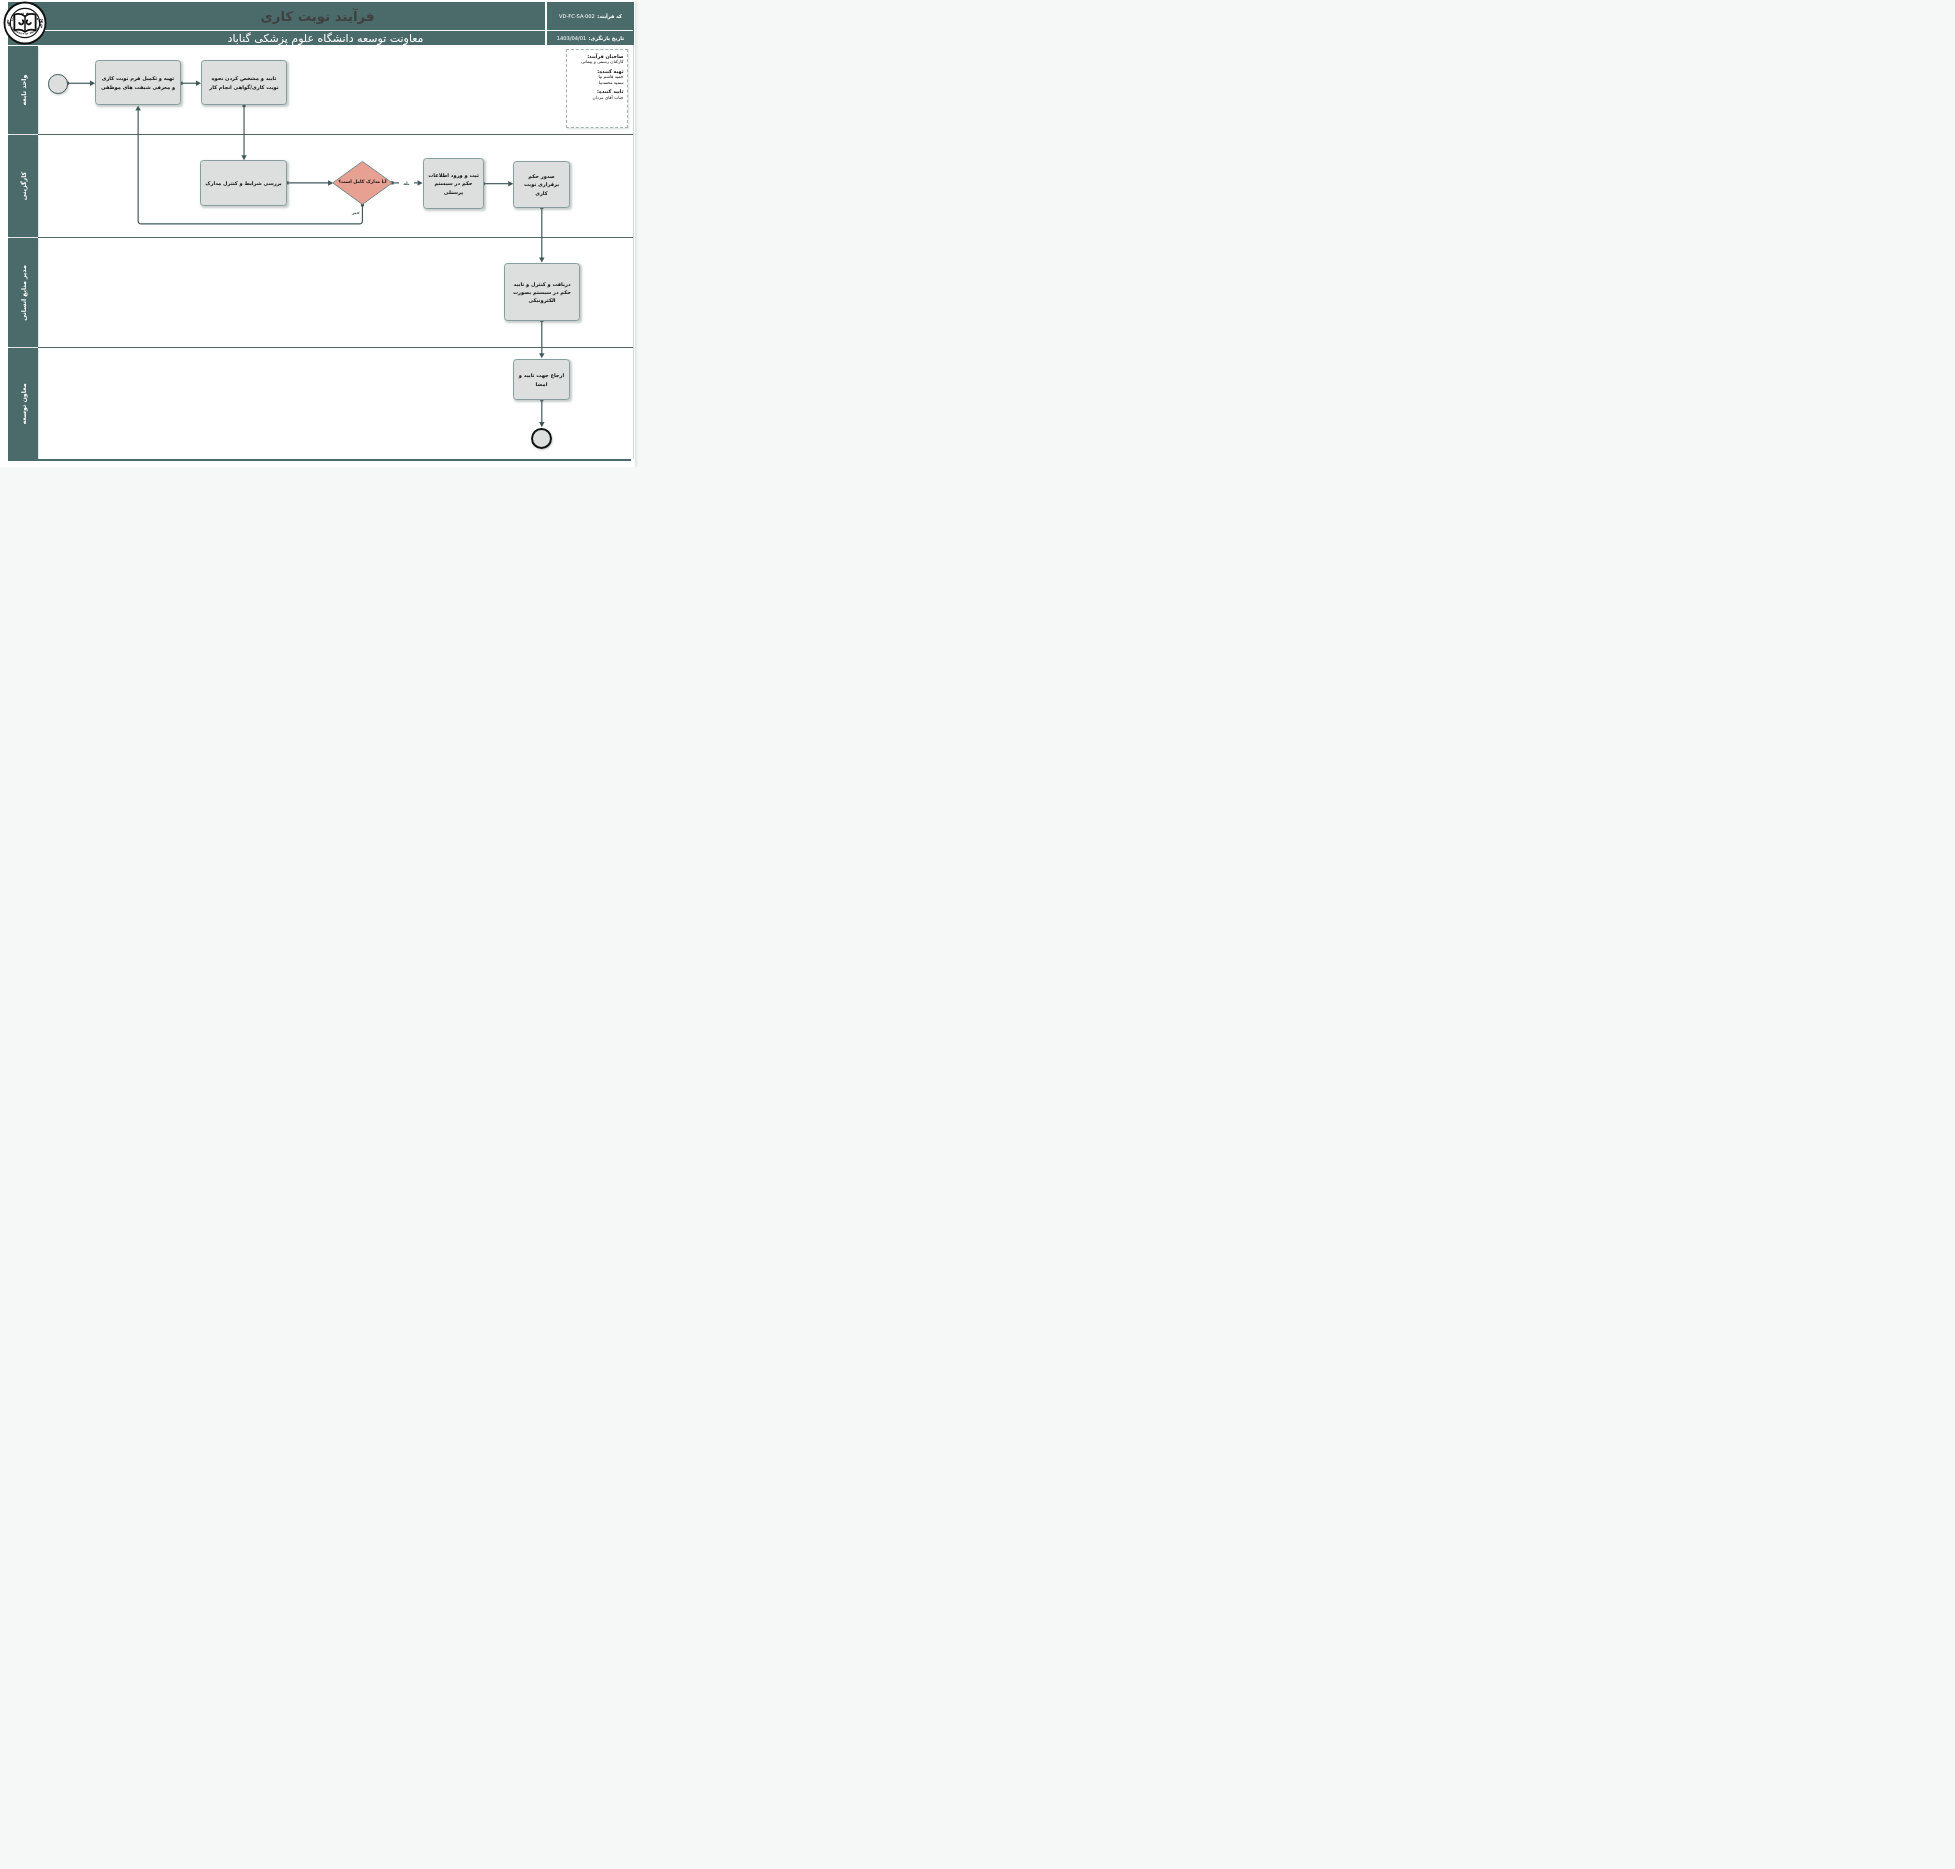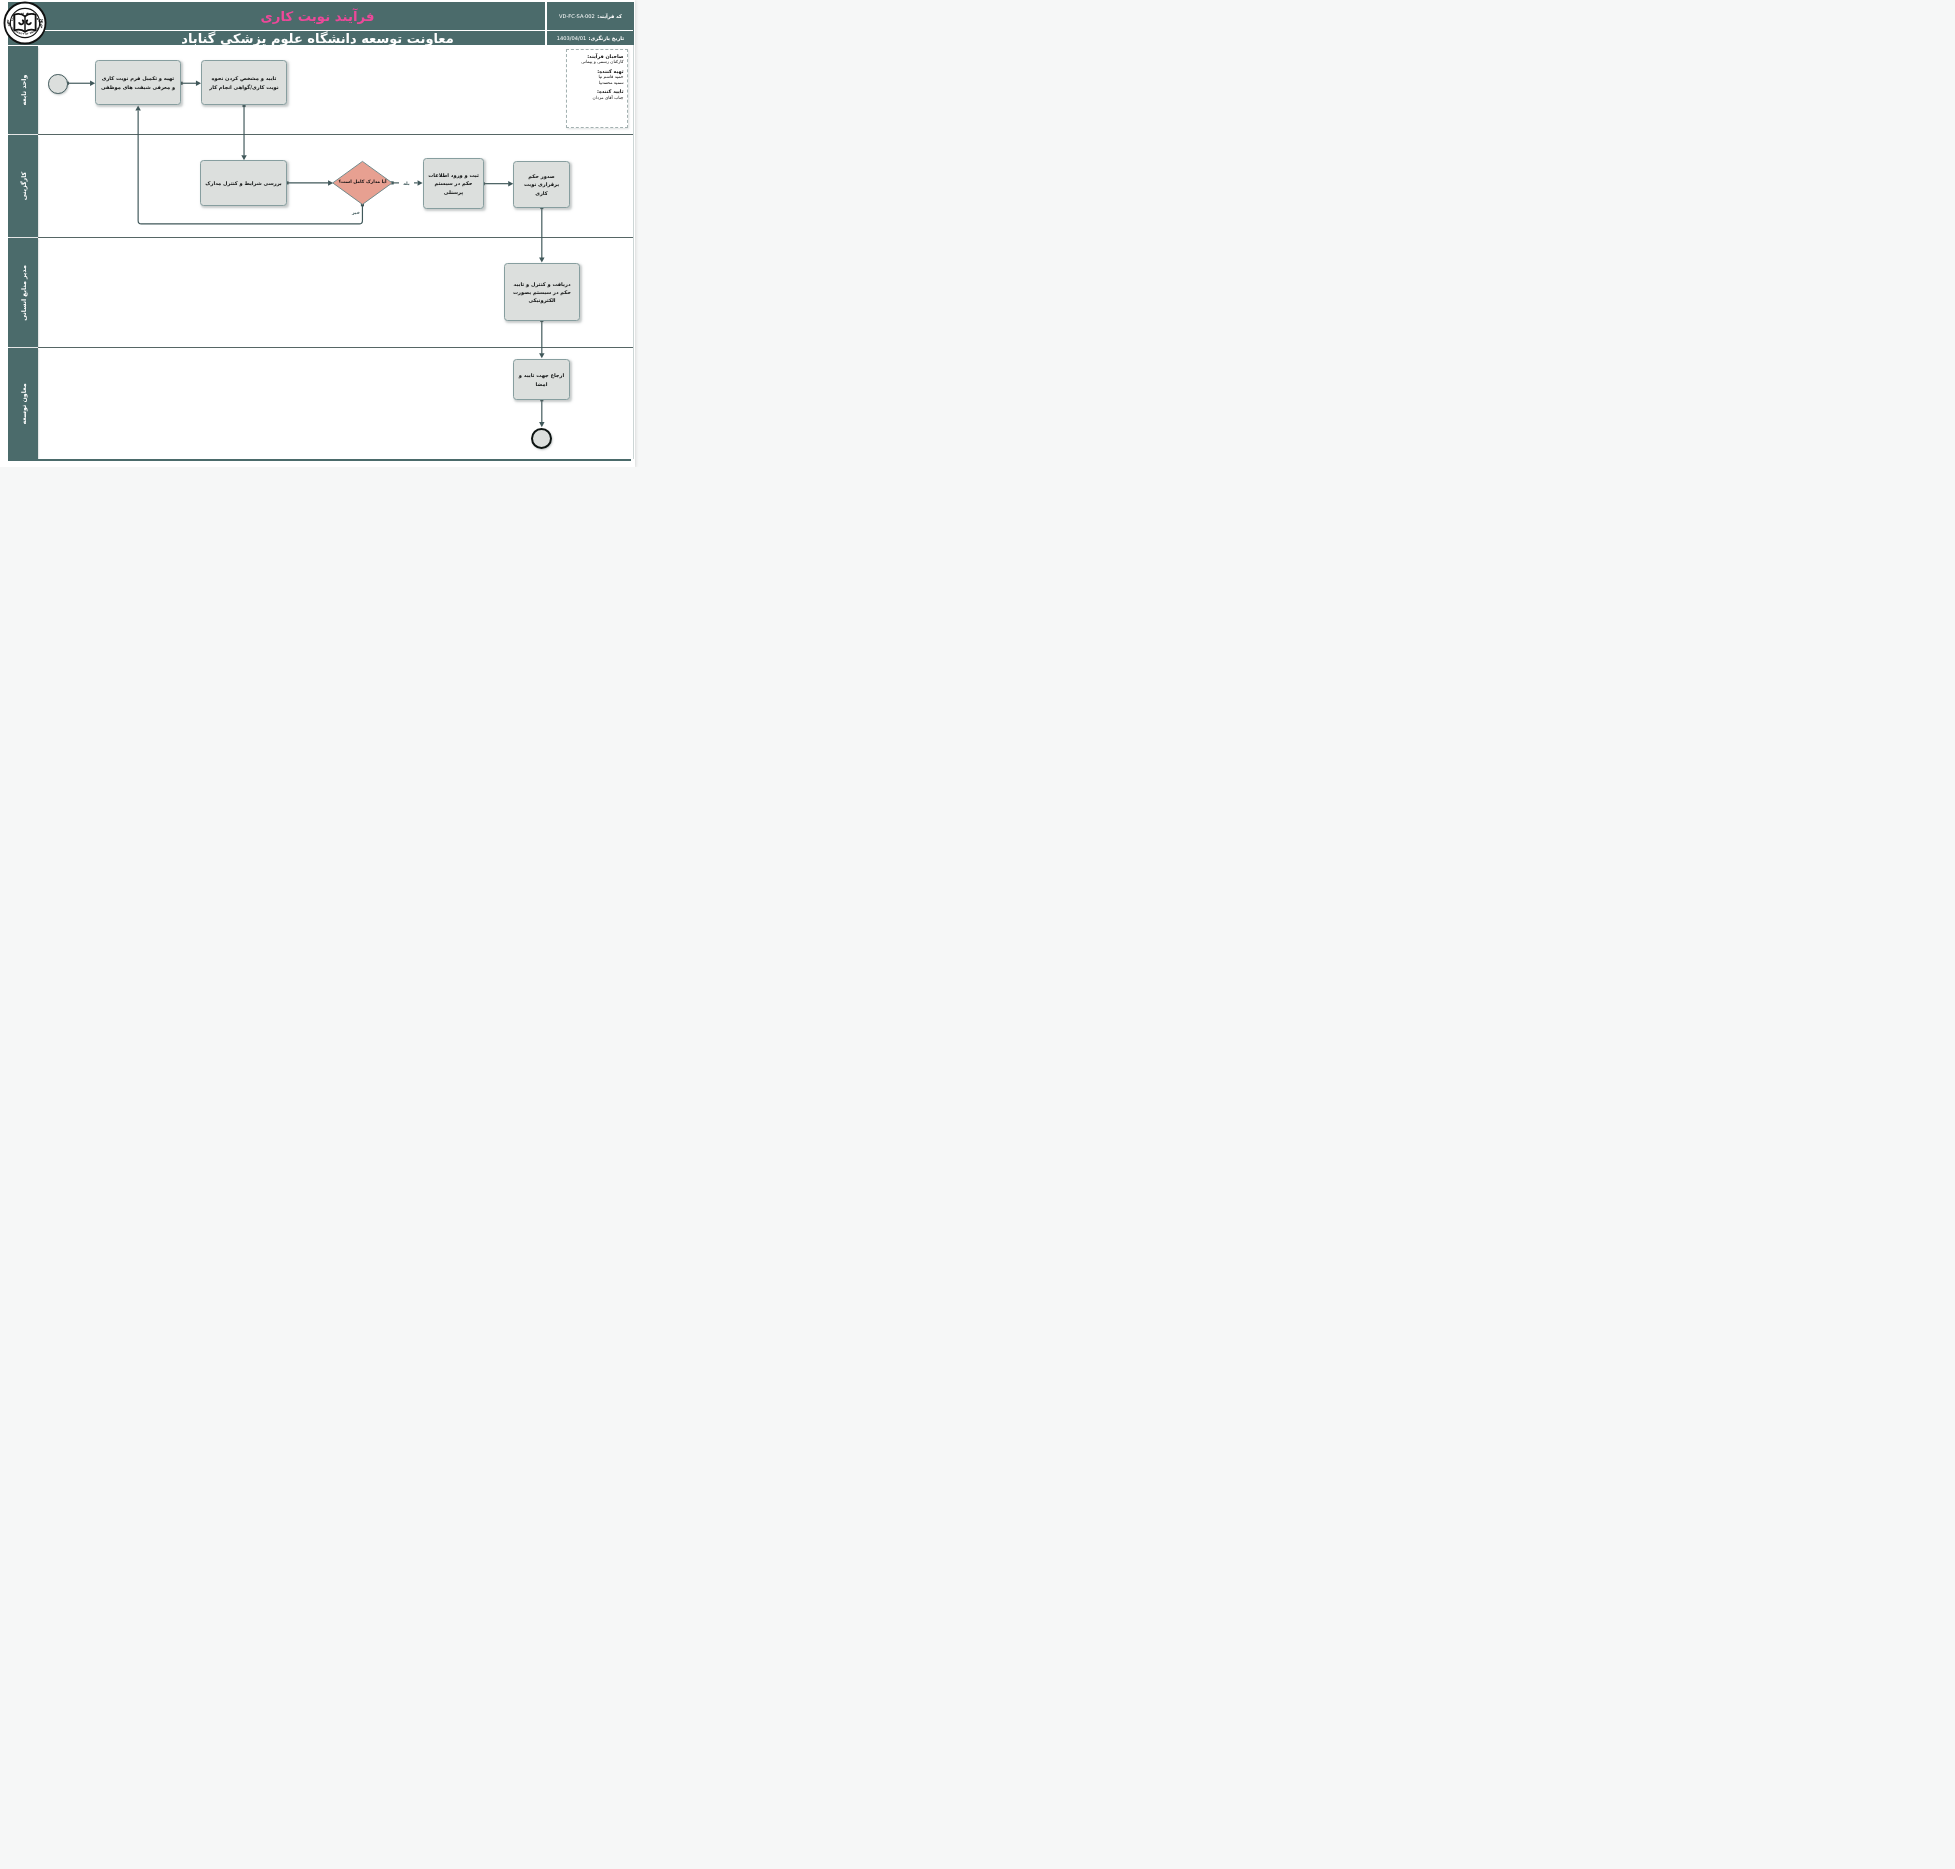--- a/index.html
+++ b/index.html
@@ -18,26 +18,26 @@
   }
   .abs { position: absolute; }
 
   
   .teal { background: #4b6b6b; }
   .hdr-band  { left:8.2px; top:2px; width:537px; height:43px; }
   .hdr-right { left:547px; top:2px; width:87px; height:43px; }
   .hdr-title {
     left:38px; top:2px; width:559px; height:28px;
     display:flex; align-items:center; justify-content:center;
-    color:#ec4899; font-size:13.3px; font-weight:bold; direction:rtl;
+    color:#404040; font-size:13.3px; font-weight:bold; direction:rtl;
   }
   .hdr-subtitle {
-    left:38px; top:31px; width:559px; height:14px;
-    display:flex; align-items:center; justify-content:center;
-    color:#fff; font-size:13px; font-weight:bold; direction:rtl;
+    left:46px; top:31px; width:559px; height:14px;
+    display:flex; align-items:center; justify-content:center;
+    color:#fff; font-size:11px; font-weight:normal; direction:rtl;
   }
   .hdr-sep { left:8.2px; top:30px; width:625px; height:0.8px; background:#fff; }
   .hdr-row {
     position:absolute; left:0; width:100%;
     display:flex; align-items:center; justify-content:center; gap:2.3px;
     color:#fff; direction:rtl; font-size:5.1px;
   }
   .hdr-row .lbl { font-weight:bold; }
   .hdr-row.r1 { top:0; height:28px; }
   .hdr-row.r2 { top:29px; height:14.5px; }

